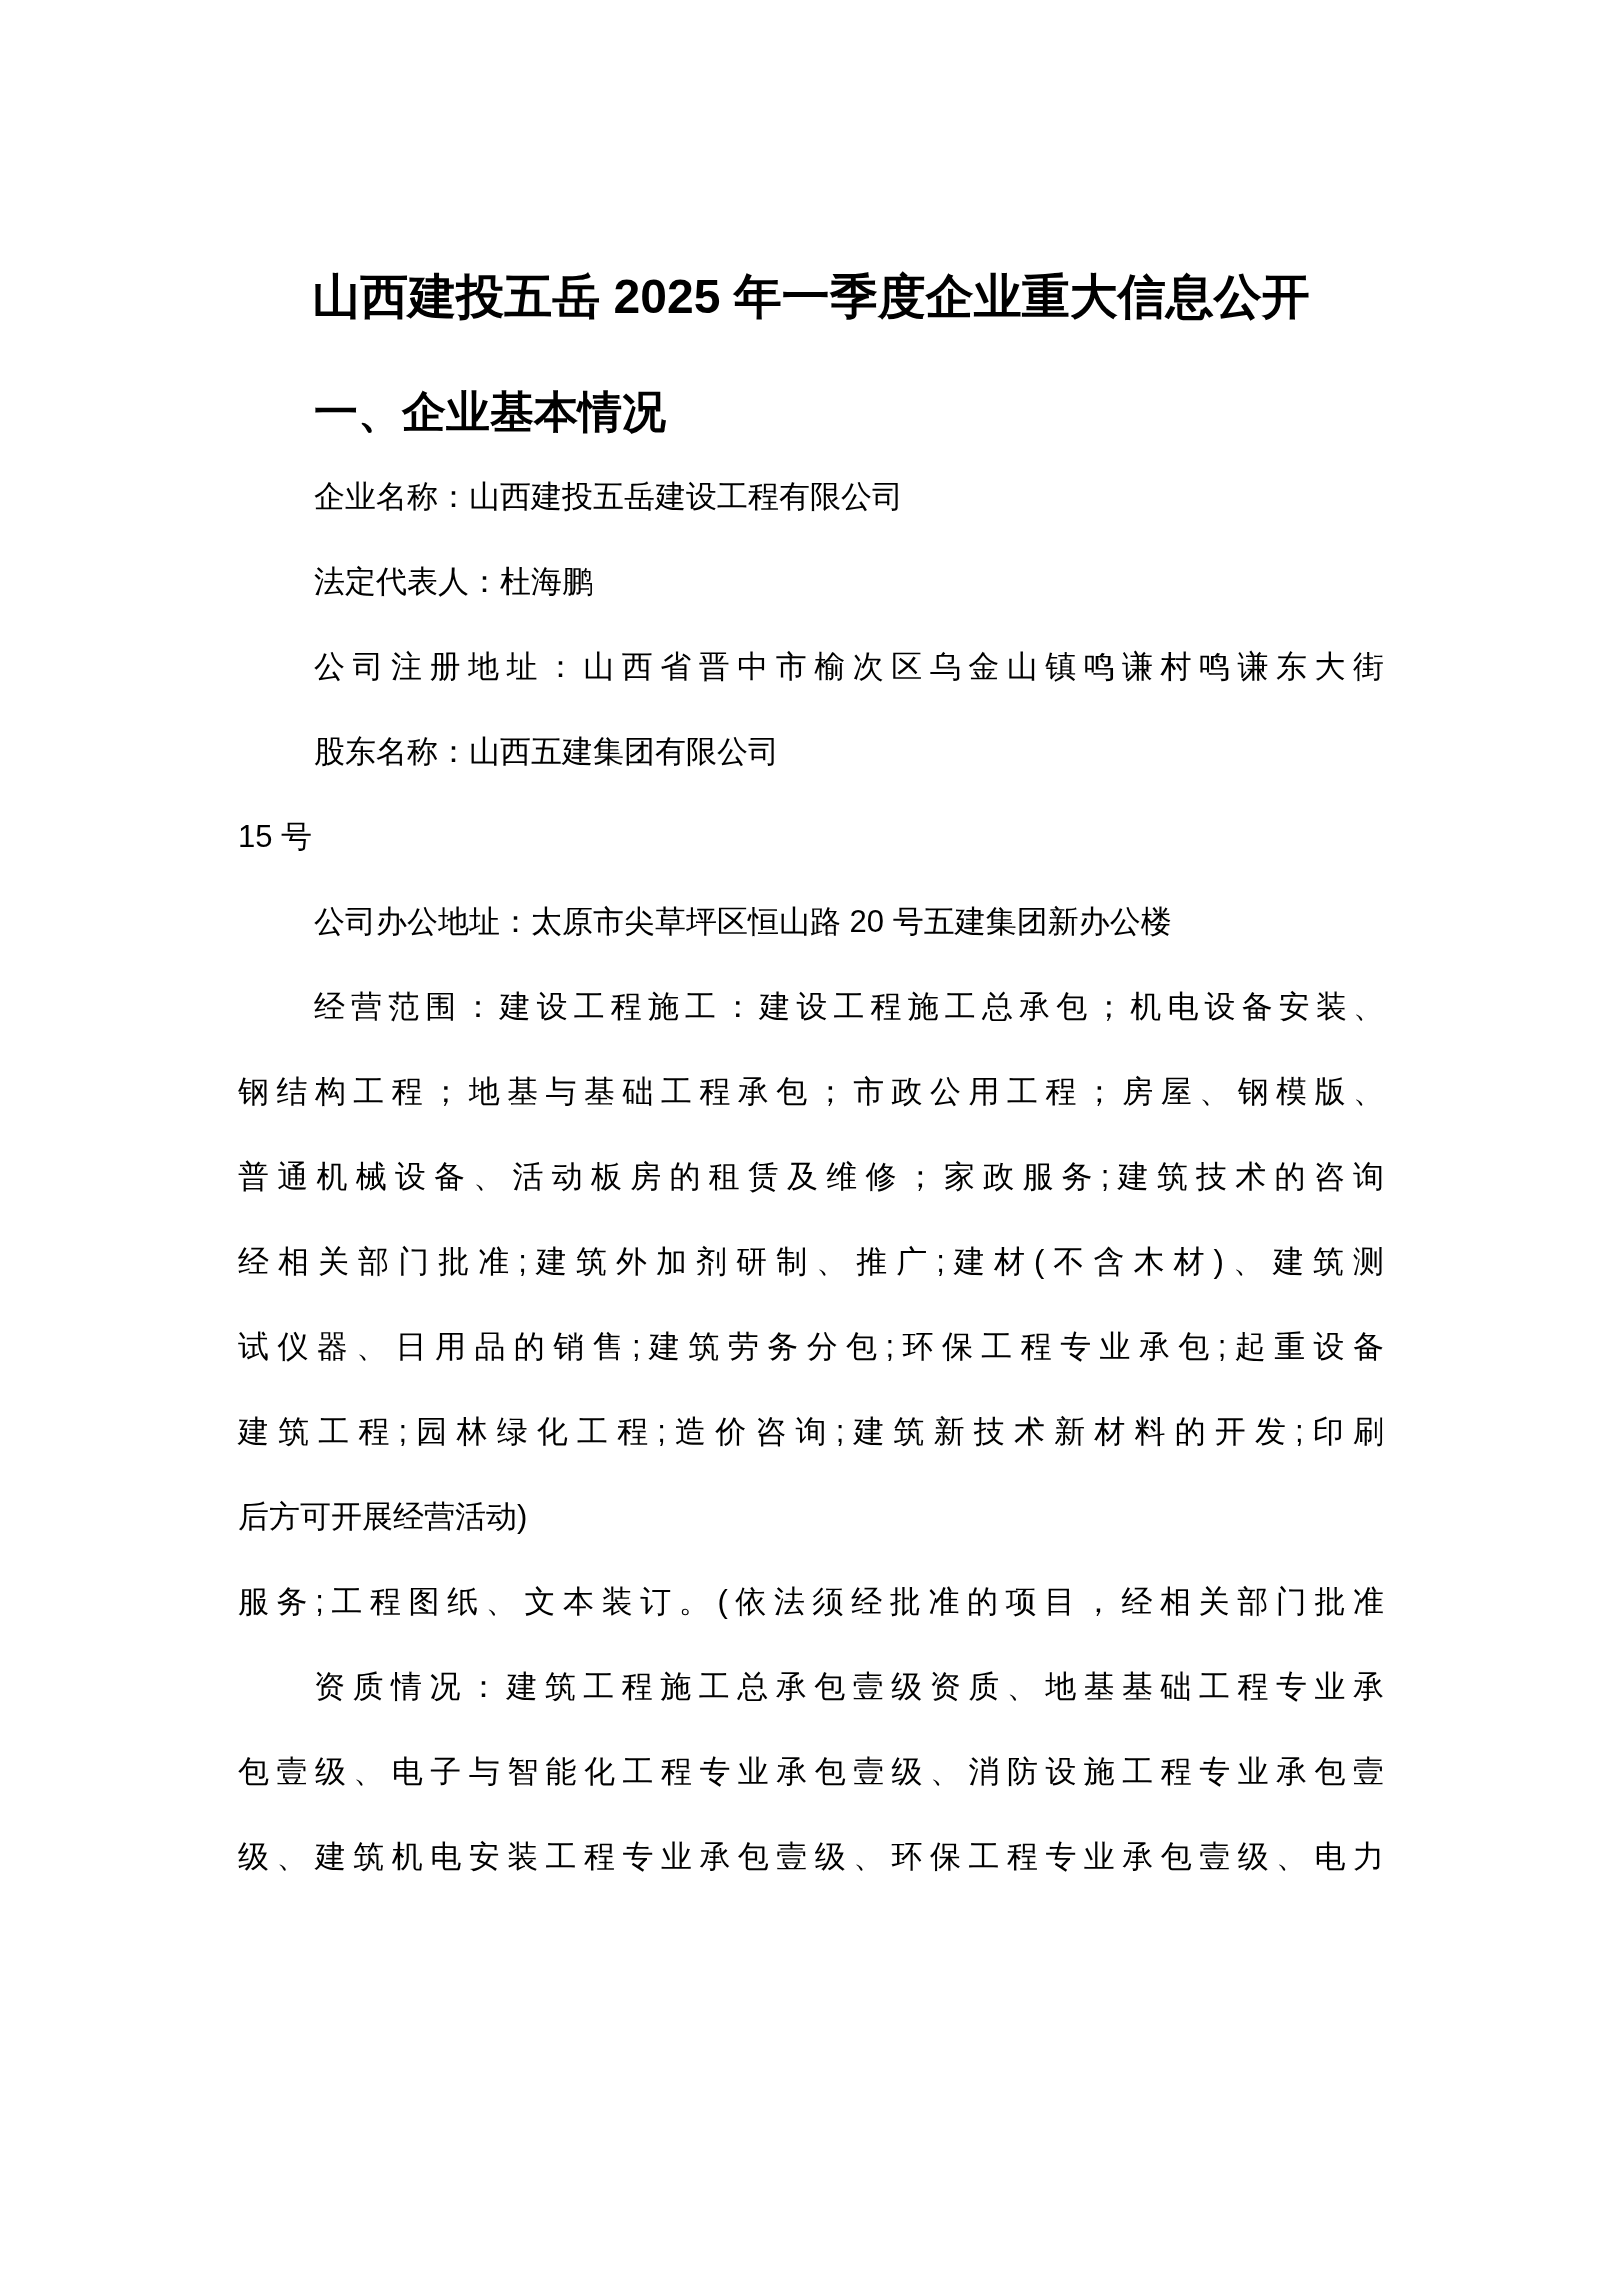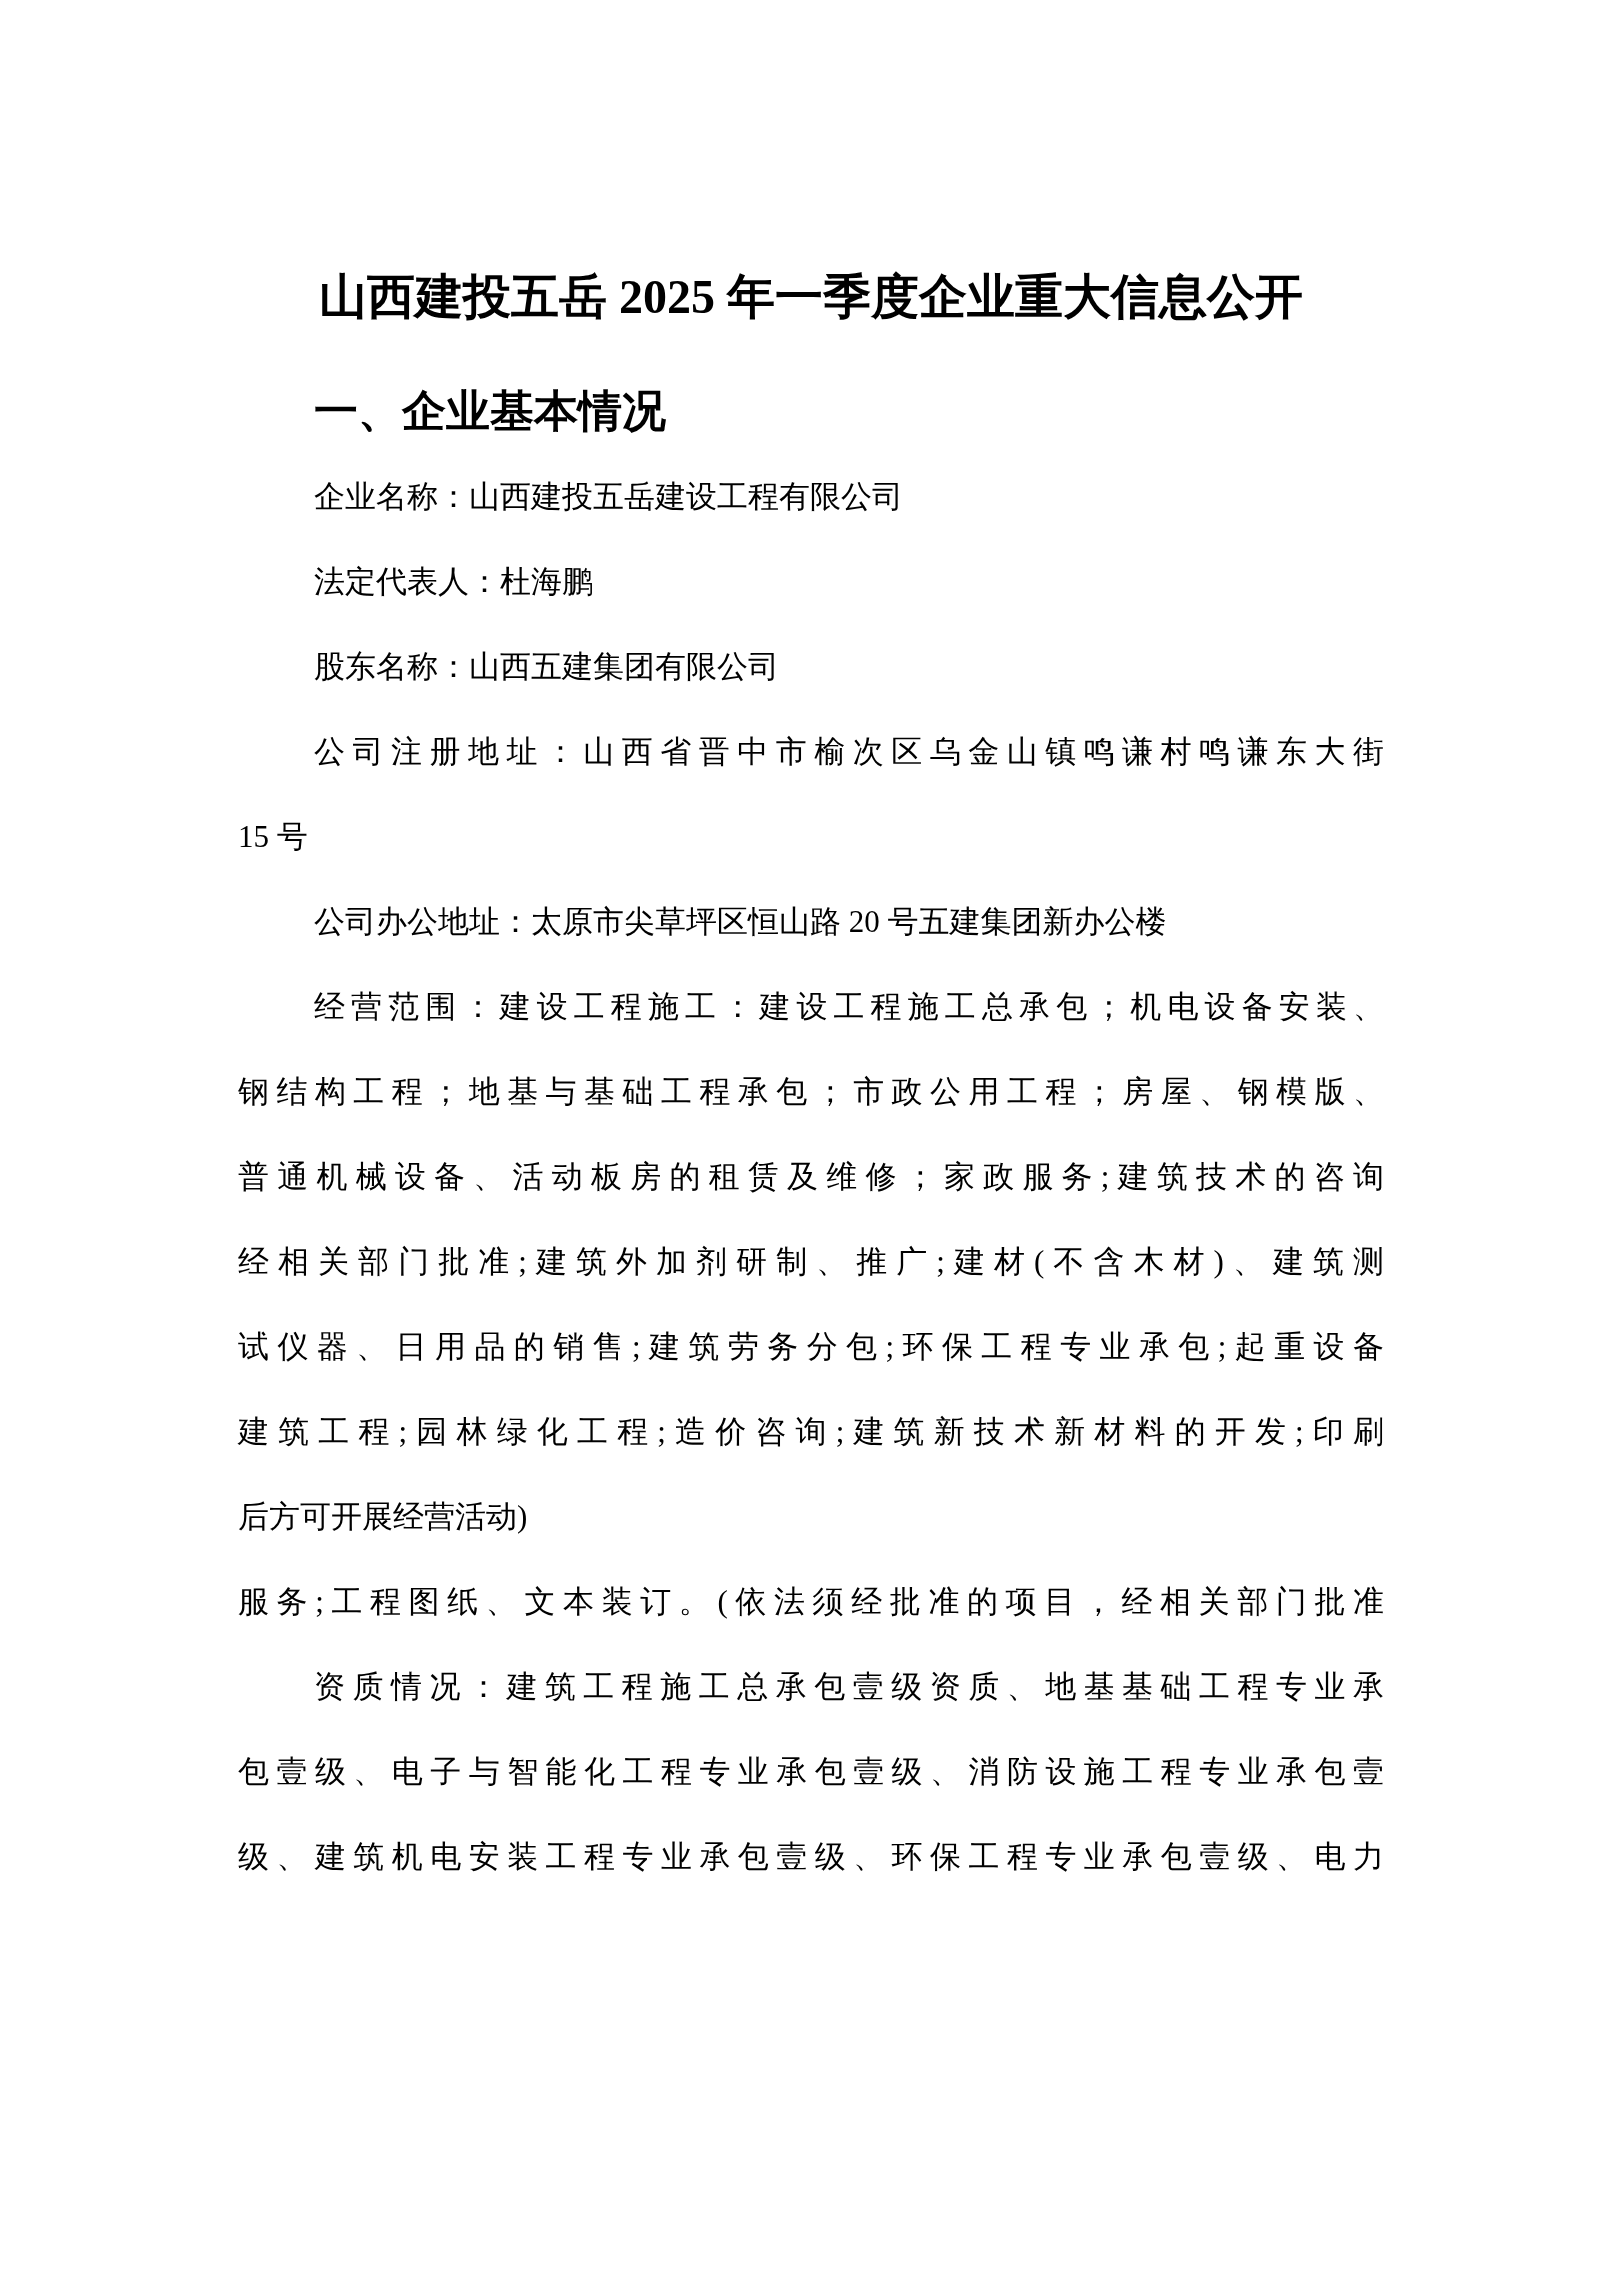--- a/index.html
+++ b/index.html
@@ -6,21 +6,21 @@
     margin: 0;
     padding: 0;
     background: #ffffff;
   }
   .page {
     position: relative;
     width: 1623px;
     height: 2295px;
     background: #ffffff;
     overflow: hidden;
-    font-family: Liberation Serif, serif;
+    font-family: Liberation Sans, sans-serif;
     color: #000000;
   }
   .doc {
     position: absolute;
     left: 238px;
     right: 239px;
     top: 0;
   }
   .title {
     margin: 0;
@@ -57,22 +57,22 @@
 </head>
 <body>
 
 <div class="page">
   <div class="doc">
     <h1 class="title">山西建投五岳 2025 年一季度企业重大信息公开</h1>
     <h2 class="heading">一、企业基本情况</h2>
 
     <div class="doc-line ind">企业名称：山西建投五岳建设工程有限公司</div>
     <div class="doc-line ind">法定代表人：杜海鹏</div>
+    <div class="doc-line ind fill">公司注册地址：山西省晋中市榆次区乌金山镇鸣谦村鸣谦东大街</div>
     <div class="doc-line ind">股东名称：山西五建集团有限公司</div>
-    <div class="doc-line ind fill">公司注册地址：山西省晋中市榆次区乌金山镇鸣谦村鸣谦东大街</div>
     <div class="doc-line">15 号</div>
     <div class="doc-line ind">公司办公地址：太原市尖草坪区恒山路 20 号五建集团新办公楼</div>
     <div class="doc-line ind fill">经营范围：建设工程施工：建设工程施工总承包；机电设备安装、</div>
     <div class="doc-line fill">钢结构工程；地基与基础工程承包；市政公用工程；房屋、钢模版、</div>
     <div class="doc-line fill">普通机械设备、活动板房的租赁及维修；家政服务;建筑技术的咨询</div>
     <div class="doc-line fill">经相关部门批准;建筑外加剂研制、推广;建材(不含木材)、建筑测</div>
     <div class="doc-line fill">试仪器、日用品的销售;建筑劳务分包;环保工程专业承包;起重设备</div>
     <div class="doc-line fill">建筑工程;园林绿化工程;造价咨询;建筑新技术新材料的开发;印刷</div>
     <div class="doc-line">后方可开展经营活动)</div>
     <div class="doc-line fill">服务;工程图纸、文本装订。(依法须经批准的项目，经相关部门批准</div>

